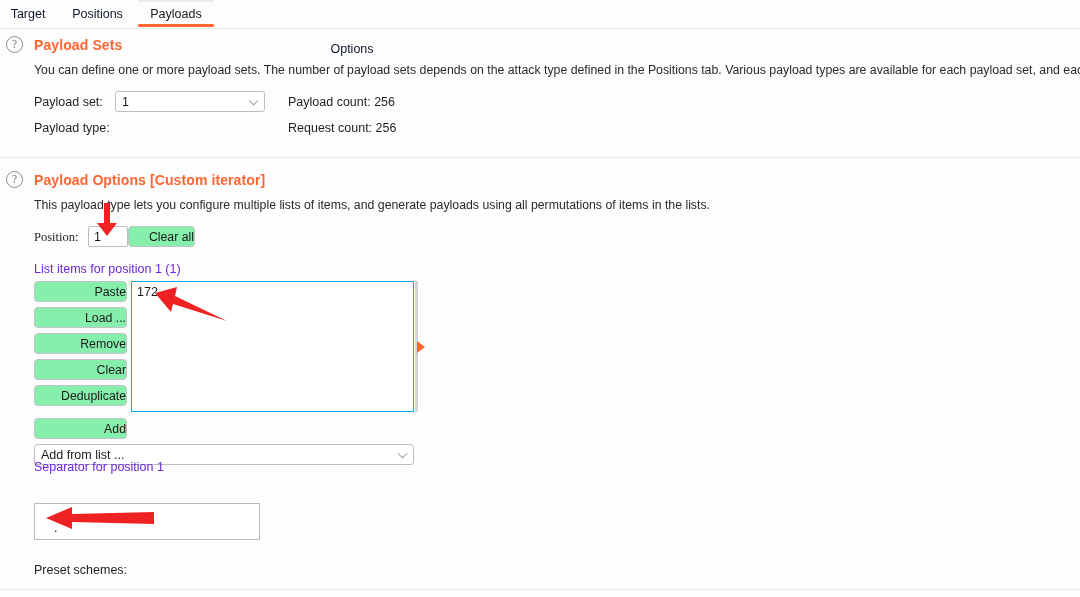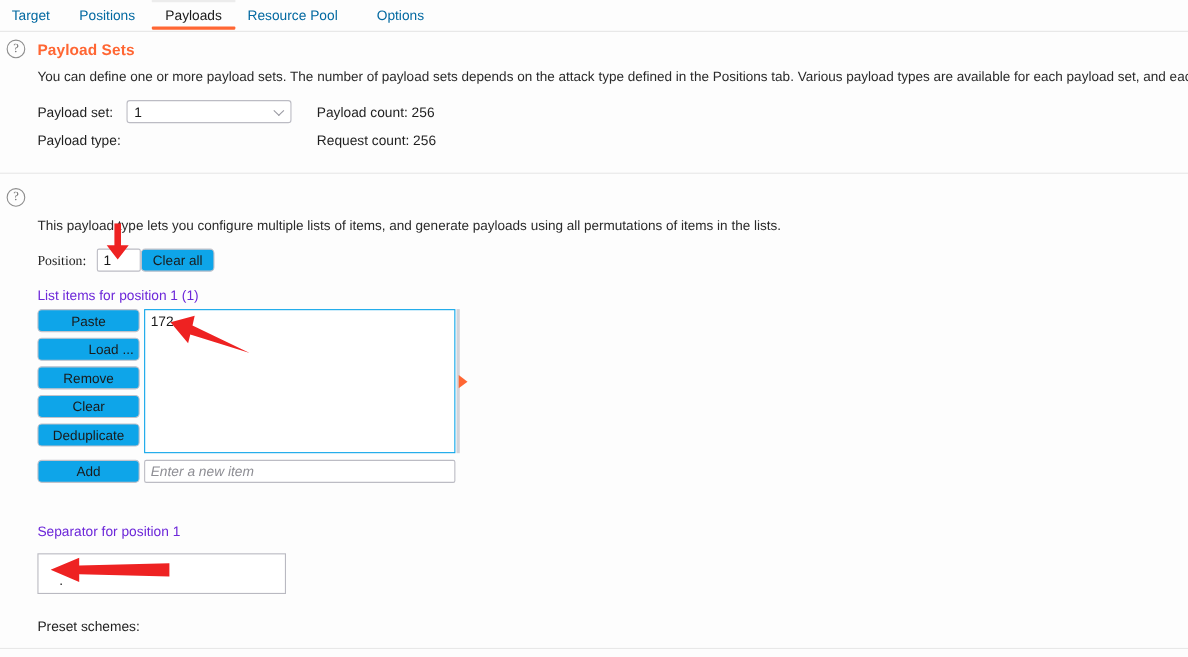--- a/index.html
+++ b/index.html
@@ -20,33 +20,33 @@
     position: absolute; left: 0; top: 0; width: 1080px; height: 29px;
     background: #fdfdfd;
     border-bottom: 1px solid #e6e6e6;
   }
   .tabbar .toprule {
     position:absolute; left:138px; top:0px; width:76px; height:2px; background:#ececec;
   }
   .tab {
     position: absolute; top: 0; height: 28px;
     display: flex; align-items: center; justify-content: center;
-    font-size: 12.5px; color: #0369a1;
+    font-size: 12.5px; color: #0f172a;
     cursor: default; white-space: nowrap;
   }
   .tab.active { font-weight: 400; color:#1a1a1a; }
   .tab.active::after {
     content: ""; position: absolute; left: 0px; right: 0px; bottom: 1px;
     height: 3px; background: #ff6633; border-radius: 1px;
   }
   .tab-target   { left: 4px;   width: 48px; }
   .tab-positions{ left: 60px;  width: 75px; }
   .tab-payloads { left: 138px; width: 76px; }
   .tab-resource { left: 218px; width: 96px; }
-  .tab-options  { left: 332px; width: 64px; }
+  .tab-options  { left: 320px; width: 64px; margin-top: 35px; }
 
   
   .help-icon {
     position: absolute; width: 17px; height: 17px;
     border: 1.4px solid #8d8d8d; border-radius: 50%;
     display: flex; align-items: center; justify-content: center;
     font-size: 11.5px; line-height: 1; color: #6f6f6f;
     font-family: "Liberation Serif", serif;
     cursor: default;
   }
@@ -94,24 +94,24 @@
     position: absolute; background: #ffffff;
     border: 1px solid #bcbcc4; border-radius: 2px;
     font-size: 12.5px; color: #1a1a1a;
     display: flex; align-items: center; padding-left: 5px;
     cursor: text; white-space: nowrap;
   }
   .tinput.ph { color: #8e8e94; font-style: italic; }
 
   
   .btn {
-    position: absolute; background: #0ea5e9;
+    position: absolute; background: #86efac;
     border: 1px solid #c2c2ca; border-radius: 4px;
     font-size: 12.3px; color: #1a1a1a;
-    display: flex; align-items: center; justify-content: center;
+    display: flex; align-items: center; justify-content: flex-end;
     cursor: default; white-space: nowrap;
   }
 
   
   .listbox {
     position: absolute; background: #ffffff;
     border: 1px solid #0ea5e9;
     overflow: hidden;
   }
   .listbox .item {
@@ -152,23 +152,20 @@
     <div class="toprule"></div>
     <div class="tab tab-target">
         <span>Target</span>
       </div>
     <div class="tab tab-positions">
         <span>Positions</span>
       </div>
     <div class="tab tab-payloads active">
         <span>Payloads</span>
       </div>
-    <div class="tab tab-resource">
-        <span>Resource Pool</span>
-      </div>
     <div class="tab tab-options">
         <span>Options</span>
       </div>
   </div>
 
   <div class="help-icon" style="left:6px; top:36px;">
     <span>?</span>
   </div>
   <div class="sec-title" style="left:34px; top:37px;">Payload Sets</div>
   <div class="sec-desc" style="left:34px; top:63px;">You can define one or more payload sets. The number of payload sets depends on the attack type defined in the Positions tab. Various payload types are available for each payload set, and eac</div>
@@ -181,20 +178,21 @@
   <div class="lbl" style="left:288px; top:95px;">Payload count: 256</div>
 
   <div class="lbl" style="left:34px; top:121px;">Payload type:</div>
   <div class="lbl" style="left:288px; top:121px;">Request count: 256</div>
 
   <div class="divider" style="top:157px;"></div>
 
   <div class="help-icon" style="left:6px; top:171px;">
     <span>?</span>
   </div>
+  <div class="sec-title" style="left:34px; top:172px;">Payload Options [Custom iterator]</div>
   <div class="sec-desc" style="left:34px; top:198px;">This payload type lets you configure multiple lists of items, and generate payloads using all permutations of items in the lists.</div>
 
   <div class="lbl" style="left:34px; top:230px;font-family:Liberation Serif, serif;">Position:</div>
   <div class="tinput" style="left:88px; top:226px; width:40px; height:21px;">
     <span>1</span>
   </div>
   <div class="btn" style="left:128px; top:226px; width:67px; height:21px;">
     <span>Clear all</span>
   </div>
 
@@ -219,26 +217,27 @@
   <div class="listbox" style="left:131px; top:281px; width:283px; height:131px;">
     <div class="item">172</div>
   </div>
   <div class="splitter" style="left:415px; top:281px; height:131px;">
     <span class="tri"></span>
   </div>
 
   <div class="btn" style="left:34px; top:418px; width:93px; height:21px;">
     <span>Add</span>
   </div>
-  <div class="tinput ph" style="left:131px; top:418px; width:283px; height:21px;">
-    <span>Enter a new item</span>
-  </div>
-
-
-  <div class="lbl-orange" style="left:34px; top:460px;margin-top:16px;">Separator for position 1</div>
+
+  <div class="combo" style="left:34px; top:444px; width:380px; height:21px;">
+    <span>Add from list ...</span>
+    <span class="chev"></span>
+  </div>
+
+  <div class="lbl-orange" style="left:34px; top:460px;">Separator for position 1</div>
   <div class="tarea" style="left:34px; top:503px; width:226px; height:37px;">
     <span>.</span>
   </div>
 
   <div class="lbl" style="left:34px; top:563px;">Preset schemes:</div>
 
   <div class="divider" style="top:589px;"></div>
 
   <svg class="annot" style="left:92px; top:203px;" width="30" height="34">
     <polygon points="13,0 18,0 18,20 25,20 15,33 5,20 12,20 12,0" fill="#ee2222"></polygon>

